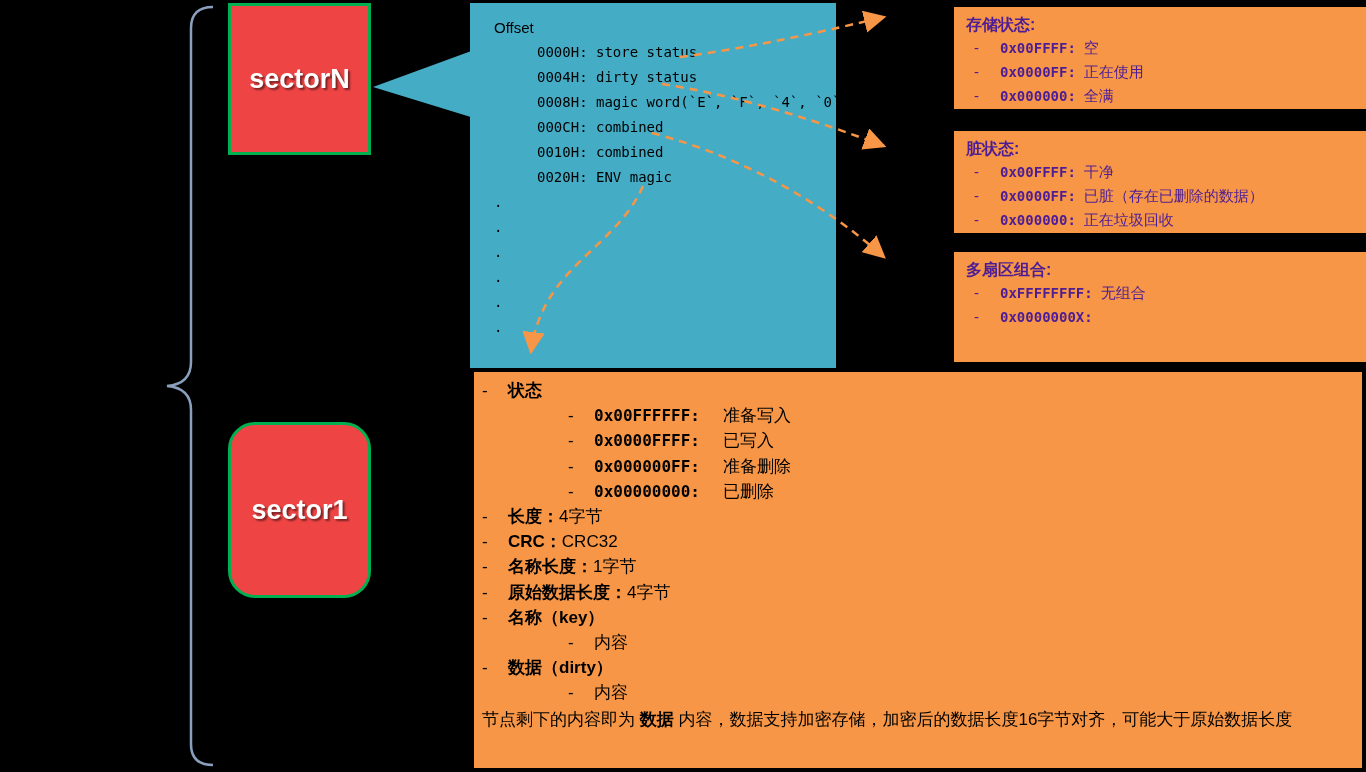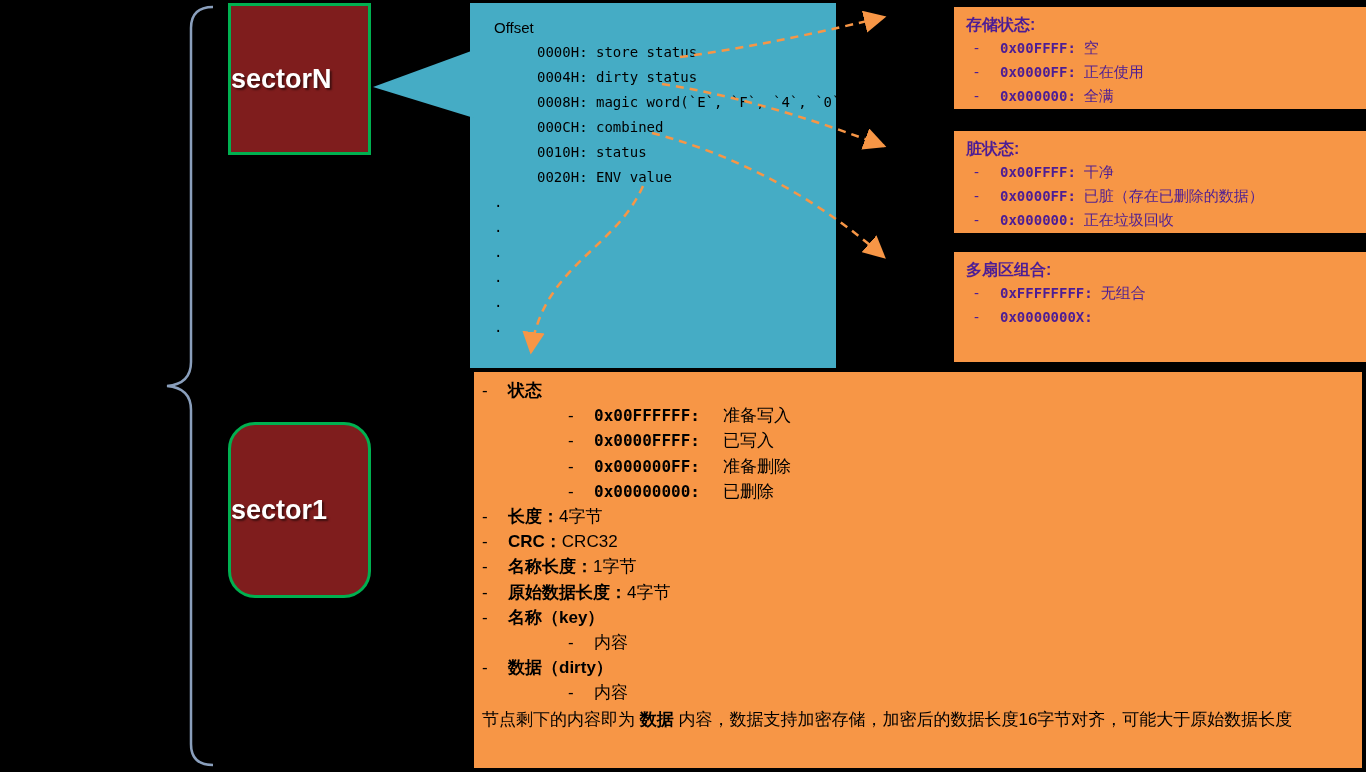--- a/index.html
+++ b/index.html
@@ -5,23 +5,23 @@
   * { margin:0; padding:0; box-sizing:border-box; }
   html,body { width:1366px; height:772px; background:#000; overflow:hidden;
               font-family:"Liberation Sans", sans-serif; }
   .canvas { position:absolute; left:0; top:0; width:1366px; height:772px; }
 
   
   .decor { position:absolute; left:0; top:0; width:1366px; height:772px;
            pointer-events:none; z-index:5; }
 
   
-  .sector { position:absolute; left:228px; width:143px; background:#7f1d1d;
+  .sector { position:absolute; left:228px; width:143px; background:#ef4444;
             border:3px solid #00B050; display:flex; align-items:center;
-            z-index:2; }
+            justify-content:center; z-index:2; }
   .sector span { color:#fff; font-weight:bold; font-size:27px;
                  text-shadow:2px 2px 2px rgba(0,0,0,.5); }
   .sector-n { top:3px;   height:152px; }
   .sector-1 { top:422px; height:176px;border-radius:27px; }
   .sector-0 { top:600px; height:166px; }
 
   
   .offset-box { position:absolute; left:470px; top:3px; width:366px; height:376px;
                 background:#45ACC5; color:#000; padding:12px 8px 0 24px; z-index:2; }
   .offset-title { font-size:15px; line-height:25px; }
@@ -81,22 +81,22 @@
   <div class="sector sector-1">
     <span>sector1</span>
   </div>
 
   <div class="offset-box">
     <div class="offset-title">Offset</div>
     <div class="offset-row">0000H: store status</div>
     <div class="offset-row">0004H: dirty status</div>
     <div class="offset-row">0008H: magic word(`E`, `F`, `4`, `0`)</div>
     <div class="offset-row">000CH: combined</div>
-    <div class="offset-row">0010H: status</div>
-    <div class="offset-row">0020H: ENV value</div>
+    <div class="offset-row">0010H: combined</div>
+    <div class="offset-row">0020H: ENV magic</div>
     <div class="offset-dot">.</div>
     <div class="offset-dot">.</div>
     <div class="offset-dot">.</div>
     <div class="offset-dot">.</div>
     <div class="offset-dot">.</div>
     <div class="offset-dot">.</div>
   </div>
 
   <div class="obox obox-1">
     <div class="obox-title">存储状态:</div>

